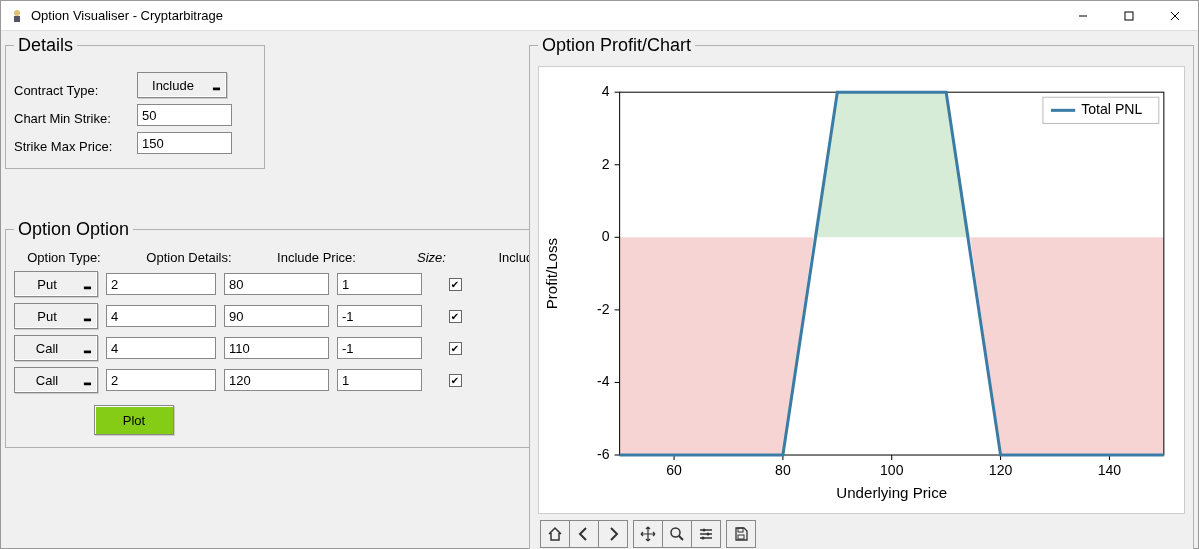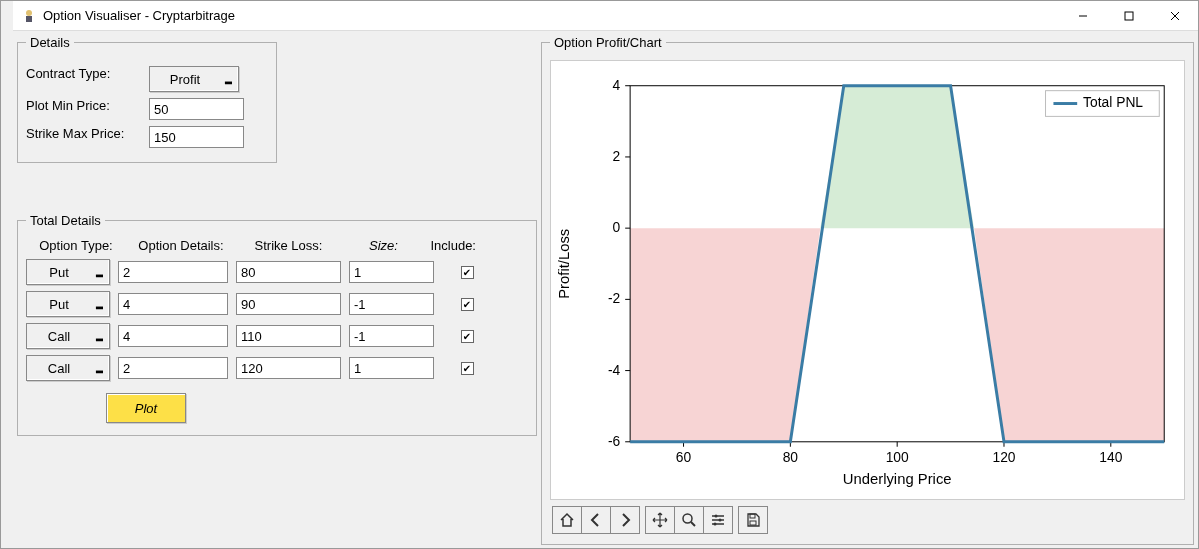--- a/index.html
+++ b/index.html
@@ -1,47 +1,47 @@
 <!DOCTYPE html>
 <html><head>
 <meta charset="utf-8">
 <style>
 * { box-sizing: border-box; margin: 0; padding: 0; }
 body { font-family: "Segoe UI", Tahoma, sans-serif; font-size: 13px; background: #f0f0f0; color: #000; }
-.window { width: 1199px; height: 549px; background: #f0f0f0; border: 1px solid #999; display: flex; flex-direction: column; padding-left: 12px; }
+.window { width: 1199px; height: 549px; background: #f0f0f0; border: 1px solid #999; display: flex; flex-direction: column; }
 .titlebar { height: 30px; background: #fff; display: flex; align-items: center; padding: 0 0 0 8px; border-bottom: 1px solid #ddd; }
 .titlebar .icon { width: 16px; height: 16px; margin-right: 6px; }
 .titlebar .title { flex: 1; font-size: 13px; }
 .titlebar .winbtns { display: flex; }
 .titlebar .winbtn { width: 46px; height: 30px; display: flex; align-items: center; justify-content: center; }
 .content { flex: 1; display: flex; padding: 4px; gap: 4px; }
 .leftcol { width: 520px; display: flex; flex-direction: column; gap: 10px; }
 .rightcol { flex: 1; display: flex; flex-direction: column; }
 fieldset { border: 1px solid #b0b0b0; padding: 10px 8px 8px 8px; background: #f0f0f0; }
-legend { font-size: 13px; padding: 0 4px; color: #000; }
-.details-row { display: flex; align-items: flex-start; margin: 6px 0; gap: 8px; }
+legend { font-size: 18px; padding: 0 4px; color: #000; }
+.details-row { display: flex; align-items: flex-end; margin: 6px 0; gap: 8px; }
 .details-row label { width: 115px; text-align: left; }
 .dropdown { width: 90px; height: 26px; background: #f0f0f0; border: 1px solid #888; display: flex; align-items: center; justify-content: center; position: relative; padding-right: 18px; box-shadow: inset -1px -1px 0 #fff, 1px 1px 0 #ccc; }
 .dropdown .caret { position: absolute; right: 6px; font-size: 9px; }
 .textinput { height: 22px; border: 1px solid #888; background: #fff; padding: 1px 4px; font-size: 13px; font-family: inherit; }
 .details-row .textinput { width: 95px; }
-.optdetails-header { display: flex; gap: 0; margin-bottom: 6px; }
+.optdetails-header { display: flex; gap: 20px; margin-bottom: 6px; }
 .optdetails-header div:nth-child(1) { width: 100px; text-align: center; }
 .optdetails-header div:nth-child(2) { width: 110px; text-align: center; }
 .optdetails-header div:nth-child(3) { width: 105px; text-align: center; }
 .optdetails-header div:nth-child(4) { width: 85px; text-align: center; font-style: italic; }
 .optdetails-header div:nth-child(5) { width: 50px; text-align: right; }
 .optrow { display: flex; gap: 8px; margin: 6px 0; align-items: center; }
 .optrow .dropdown { width: 84px; }
 .optrow .textinput.prem { width: 110px; }
 .optrow .textinput.strike { width: 105px; }
 .optrow .textinput.size { width: 85px; }
 .optrow .incl { width: 50px; display: flex; justify-content: center; }
 .checkbox { width: 13px; height: 13px; border: 1px solid #666; background: #fff; display: flex; align-items: center; justify-content: center; font-size: 10px; }
-.plotbtn { width: 80px; height: 30px; margin: 12px 7px 4px 80px; background: #fde047; border: 1px solid #888; box-shadow: inset 1px 1px 0 #fff, 1px 1px 0 #ccc; display: flex; align-items: center; justify-content: center; font-style: italic; }
+.plotbtn { width: 80px; height: 30px; margin: 12px 7px 4px 80px; background: #84cc16; border: 1px solid #888; box-shadow: inset 1px 1px 0 #fff, 1px 1px 0 #ccc; display: flex; align-items: center; justify-content: center; }
 .chartbox { flex: 1; display: flex; flex-direction: column; }
 .chartarea { flex: 1; position: relative; background: #fff; border: 1px solid #ccc; margin-bottom: 4px; }
 .chartarea svg { width: 100%; height: 100%; }
 .toolbar { display: flex; gap: 0; padding: 2px; }
 .tbtn { width: 30px; height: 28px; border: 1px solid #888; background: #f0f0f0; display: flex; align-items: center; justify-content: center; margin-right: -1px; }
 .tbtn svg { width: 16px; height: 16px; }
 .detailsfs { width: 260px; }
 </style>
 </head>
 <body>
@@ -77,43 +77,43 @@
   </div>
 
   <div class="content">
     <div class="leftcol">
 
       <fieldset class="detailsfs">
         <legend>Details</legend>
         <div class="details-row">
           <label>Contract Type:</label>
           <div class="dropdown">
-            <span>Profit</span>
+            <span>Include</span>
             <span class="caret">▂</span>
           </div>
         </div>
         <div class="details-row">
-          <label>Plot Min Price:</label>
+          <label>Chart Min Strike:</label>
           <input class="textinput" value="50" style="">
         </div>
         <div class="details-row">
           <label>Strike Max Price:</label>
           <input class="textinput" value="150" style="">
         </div>
       </fieldset>
 
       <div style="height:30px"></div>
 
       <fieldset>
-        <legend>Total Details</legend>
+        <legend>Option Option</legend>
 
         <div class="optdetails-header">
           <div>Option Type:</div>
           <div>Option Details:</div>
-          <div>Strike Loss:</div>
+          <div>Include Price:</div>
           <div>Size:</div>
           <div>Include:</div>
         </div>
 
         <div id="optrows">
             <div class="optrow">
               <div class="dropdown">
                 <span>Put</span>
                 <span class="caret">▂</span>
               </div>

